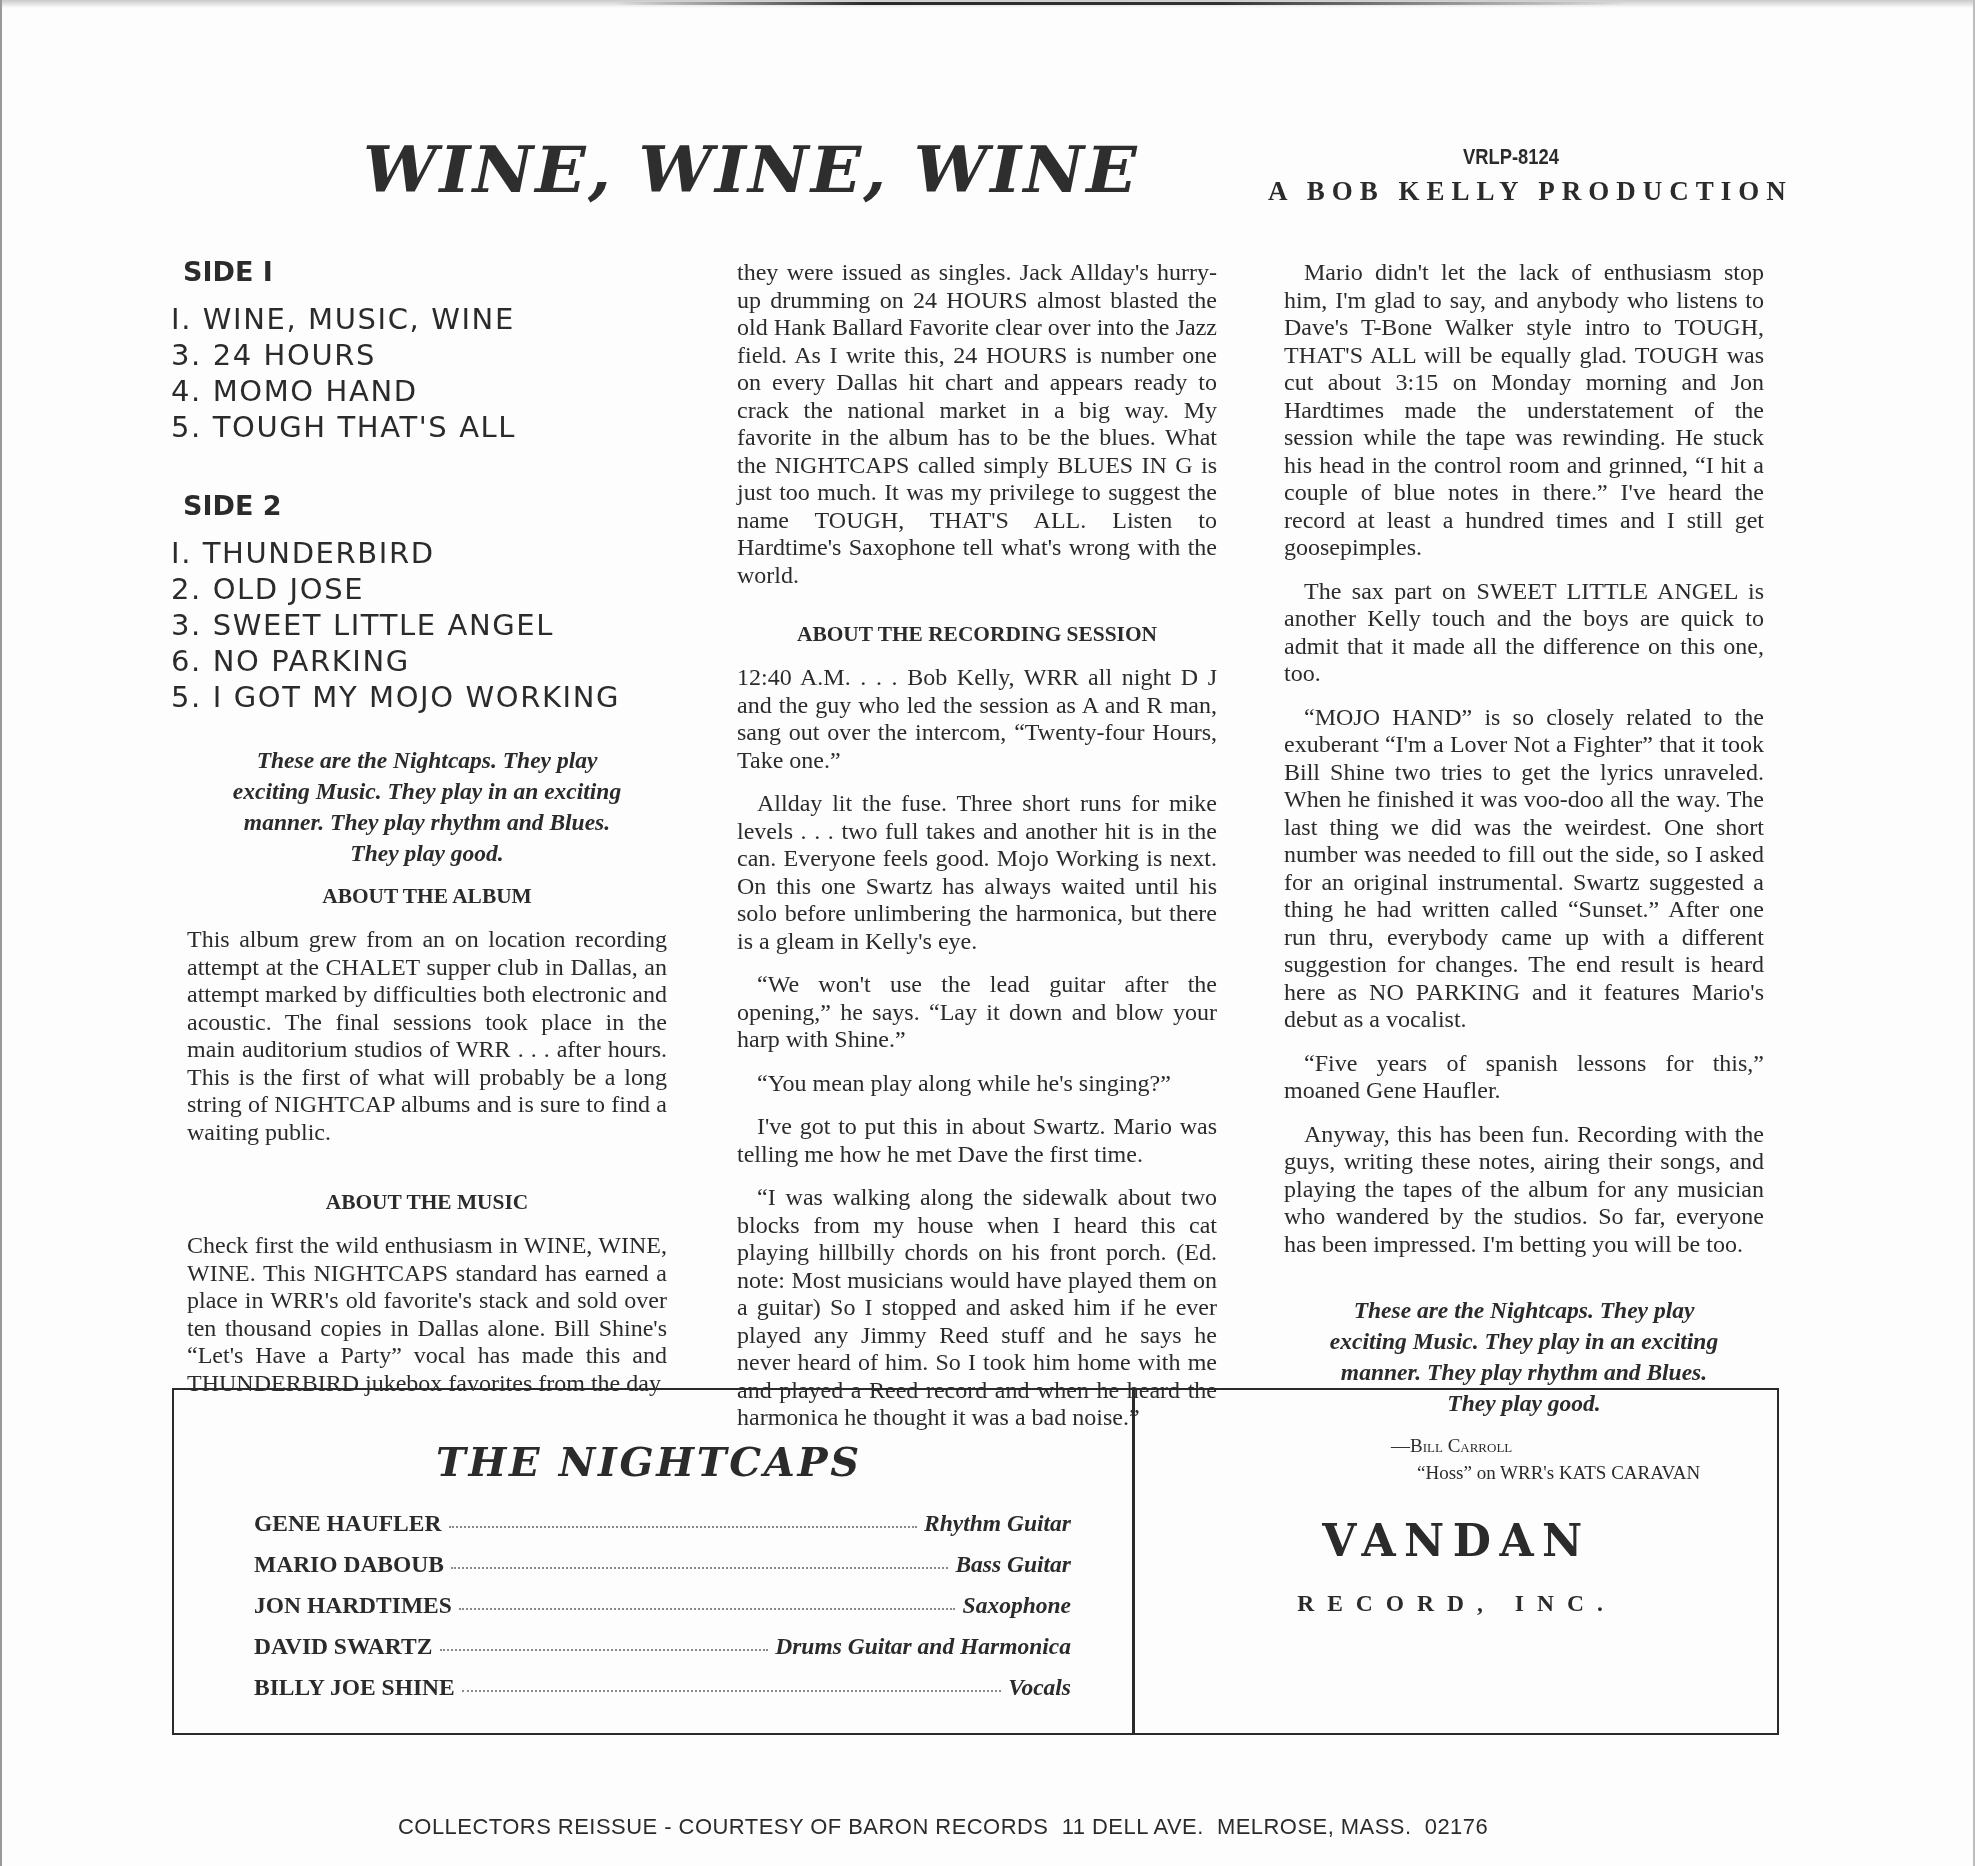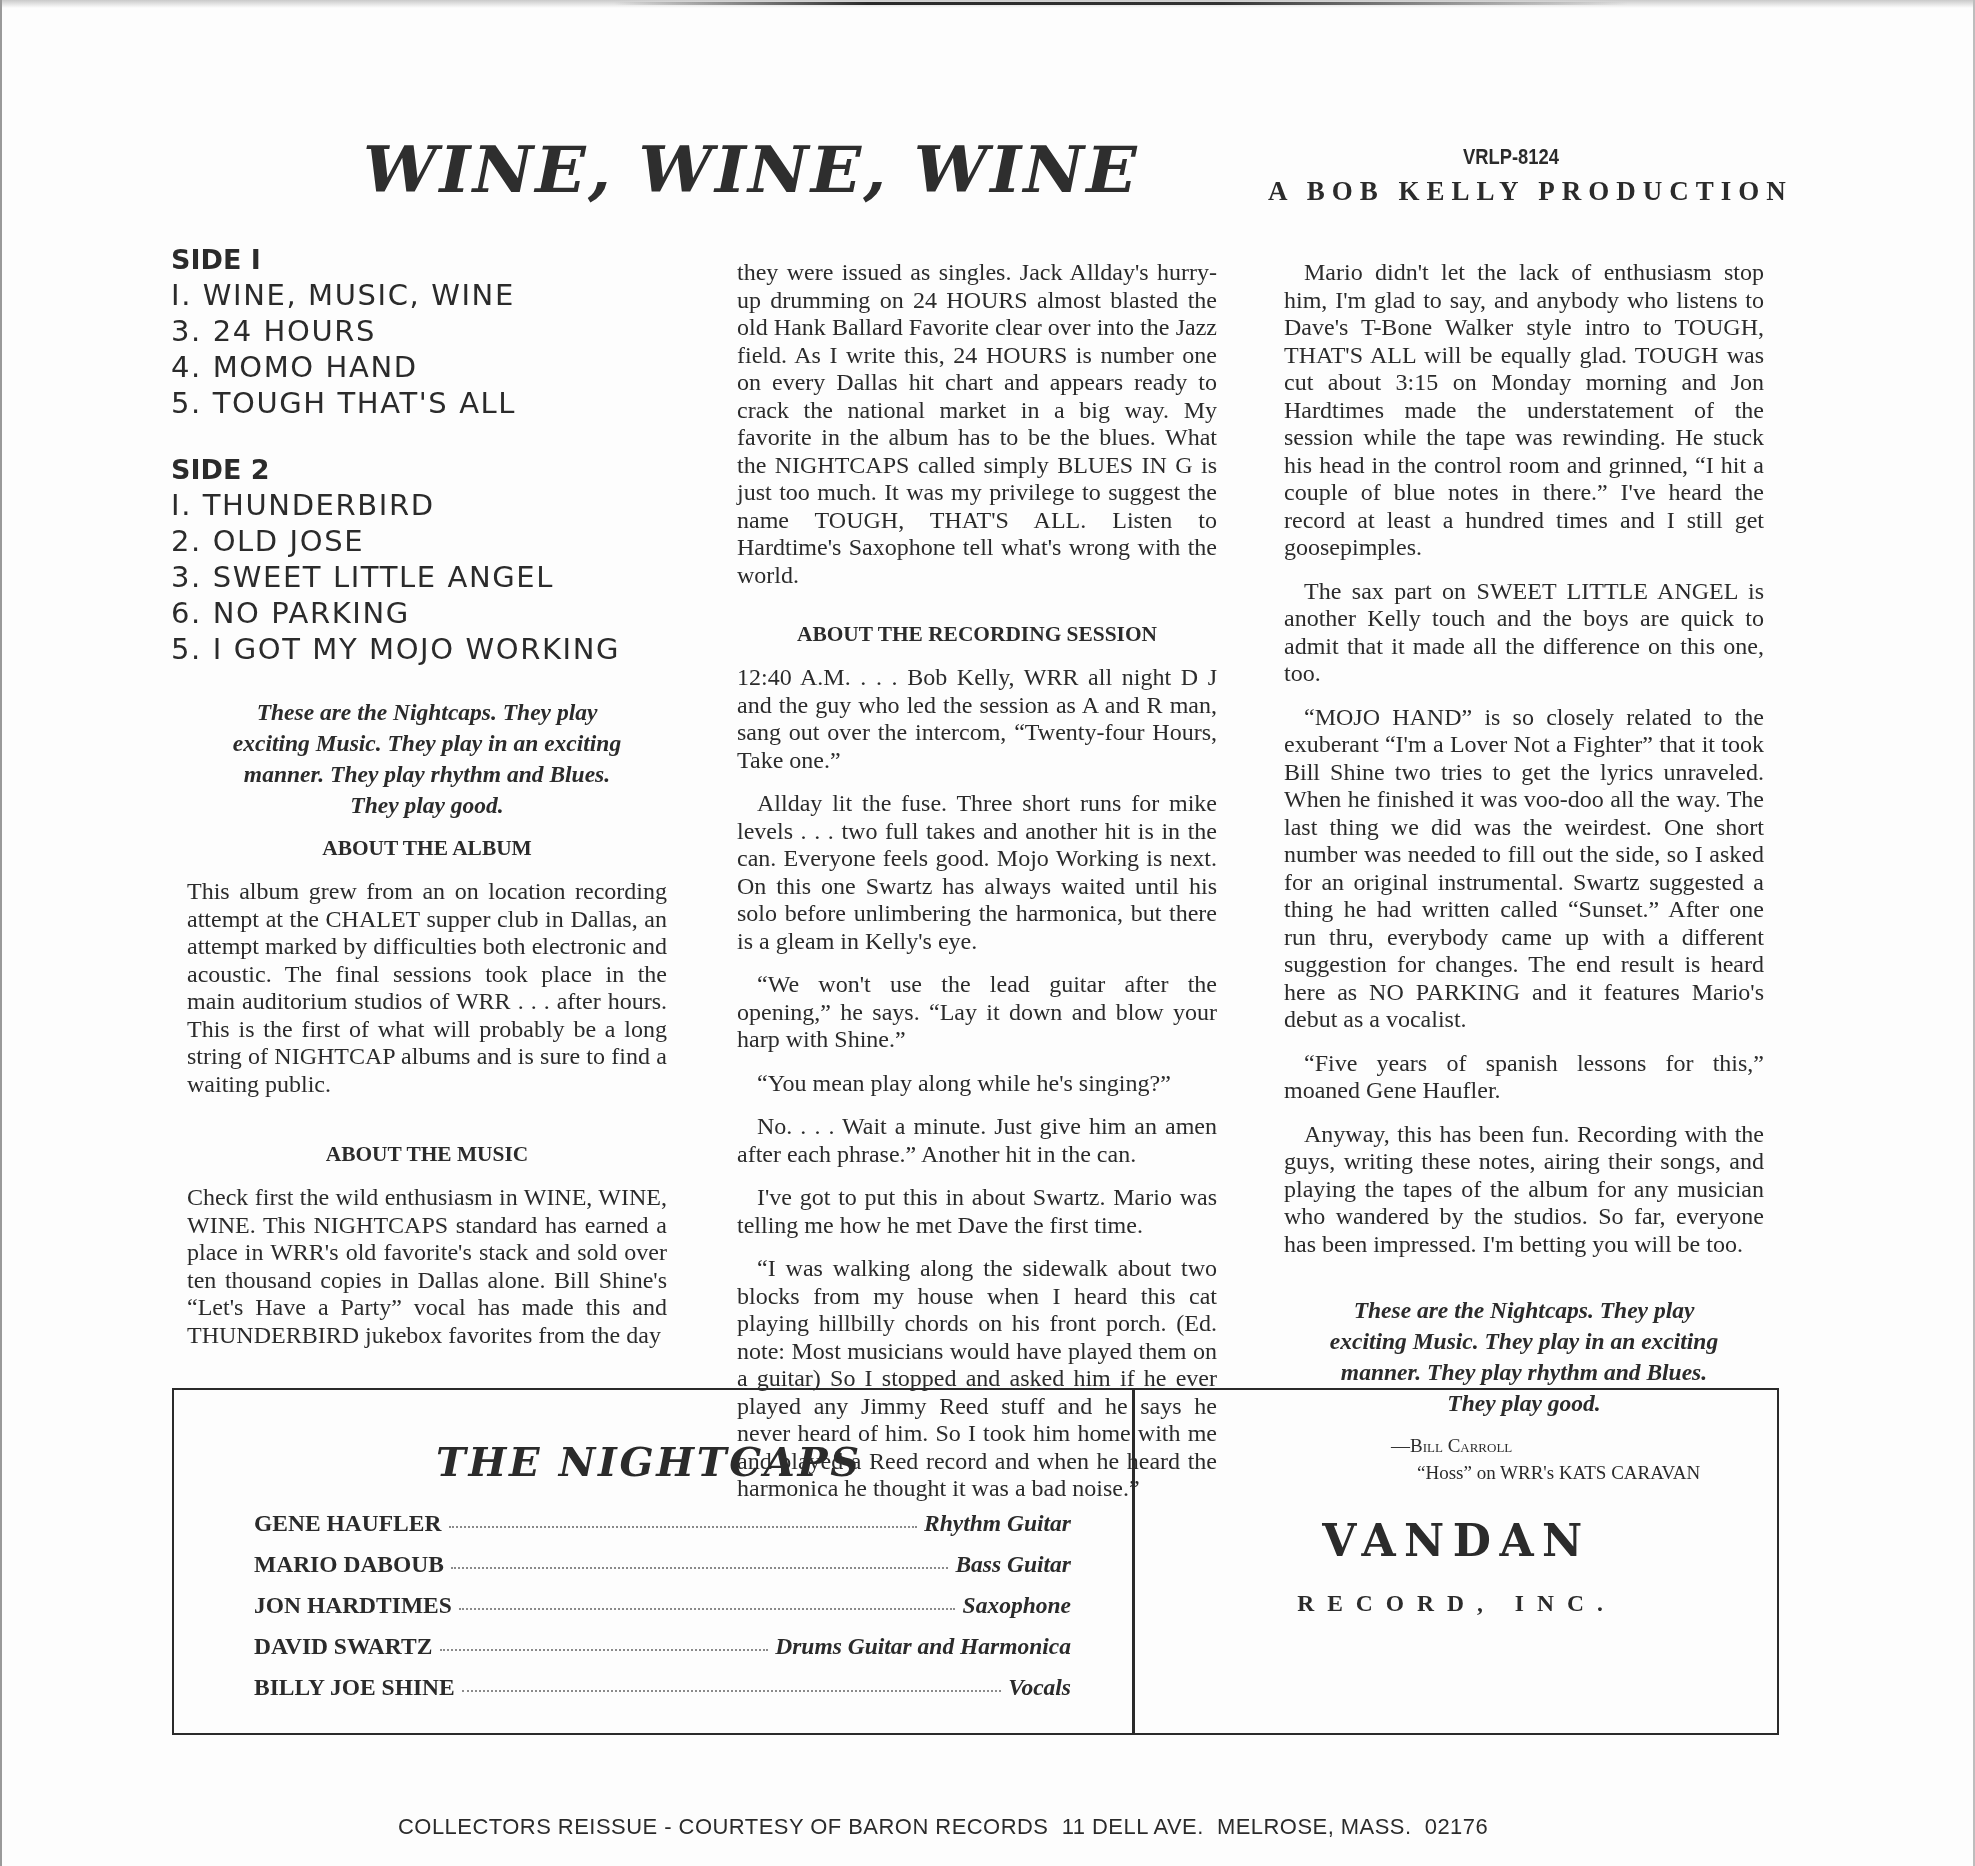--- a/index.html
+++ b/index.html
@@ -46,21 +46,21 @@
   }
 
   
   .col { position: absolute; top: 243px; width: 512px; }
   .col1 { left: 171px; }
   .col2 { left: 721px; width: 512px; }
   .col3 { left: 1268px; width: 512px; }
 
   .side-h {
     font-family: "DejaVu Sans", sans-serif; font-weight: bold;
-    font-size: 27px; margin: 0; line-height: 34px;
+    font-size: 27px; margin: 12px; line-height: 34px;
   }
   .track {
     font-family: "DejaVu Sans", sans-serif; font-weight: normal;
     font-size: 29px; line-height: 36px; letter-spacing: 1.6px;
     margin: 0;
   }
   .side-gap { height: 32px; }
 
   .slogan {
     font-family: "Liberation Serif", serif; font-weight: bold; font-style: italic;
@@ -180,21 +180,20 @@
 </div>
 
 <div class="col col2">
   <p class="para">they were issued as singles. Jack Allday's hurry-up drumming on 24 HOURS almost blasted the old Hank Ballard Favorite clear over into the Jazz field. As I write this, 24 HOURS is number one on every Dallas hit chart and appears ready to crack the national market in a big way. My favorite in the album has to be the blues. What the NIGHTCAPS called simply BLUES IN G is just too much. It was my privilege to suggest the name TOUGH, THAT'S ALL. Listen to Hardtime's Saxophone tell what's wrong with the world.</p>
   <div style="height:16px"></div>
   <p class="sec-h">ABOUT THE RECORDING SESSION</p>
   <p class="para">12:40 A.M. . . . Bob Kelly, WRR all night D J and the guy who led the session as A and R man, sang out over the intercom, “Twenty-four Hours, Take one.”</p>
   <p class="para indent">Allday lit the fuse. Three short runs for mike levels . . . two full takes and another hit is in the can. Everyone feels good. Mojo Working is next. On this one Swartz has always waited until his solo before unlimbering the harmonica, but there is a gleam in Kelly's eye.</p>
   <p class="para indent">“We won't use the lead guitar after the opening,” he says. “Lay it down and blow your harp with Shine.”</p>
   <p class="para indent">“You mean play along while he's singing?”</p>
-  <p class="para indent">No. . . . Wait a minute. Just give him an amen after each phrase.” Another hit in the can.</p>
   <p class="para indent">I've got to put this in about Swartz. Mario was telling me how he met Dave the first time.</p>
   <p class="para indent">“I was walking along the sidewalk about two blocks from my house when I heard this cat playing hillbilly chords on his front porch. (Ed. note: Most musicians would have played them on a guitar) So I stopped and asked him if he ever played any Jimmy Reed stuff and he says he never heard of him. So I took him home with me and played a Reed record and when he heard the harmonica he thought it was a bad noise.”</p>
 </div>
 
 <div class="col col3">
   <p class="para indent">Mario didn't let the lack of enthusiasm stop him, I'm glad to say, and anybody who listens to Dave's T-Bone Walker style intro to TOUGH, THAT'S ALL will be equally glad. TOUGH was cut about 3:15 on Monday morning and Jon Hardtimes made the understatement of the session while the tape was rewinding. He stuck his head in the control room and grinned, “I hit a couple of blue notes in there.” I've heard the record at least a hundred times and I still get goosepimples.</p>
   <p class="para indent">The sax part on SWEET LITTLE ANGEL is another Kelly touch and the boys are quick to admit that it made all the difference on this one, too.</p>
   <p class="para indent">“MOJO HAND” is so closely related to the exuberant “I'm a Lover Not a Fighter” that it took Bill Shine two tries to get the lyrics unraveled. When he finished it was voo-doo all the way. The last thing we did was the weirdest. One short number was needed to fill out the side, so I asked for an original instrumental. Swartz suggested a thing he had written called “Sunset.” After one run thru, everybody came up with a different suggestion for changes. The end result is heard here as NO PARKING and it features Mario's debut as a vocalist.</p>
   <p class="para indent">“Five years of spanish lessons for this,” moaned Gene Haufler.</p>
   <p class="para indent">Anyway, this has been fun. Recording with the guys, writing these notes, airing their songs, and playing the tapes of the album for any musician who wandered by the studios. So far, everyone has been impressed. I'm betting you will be too.</p>

